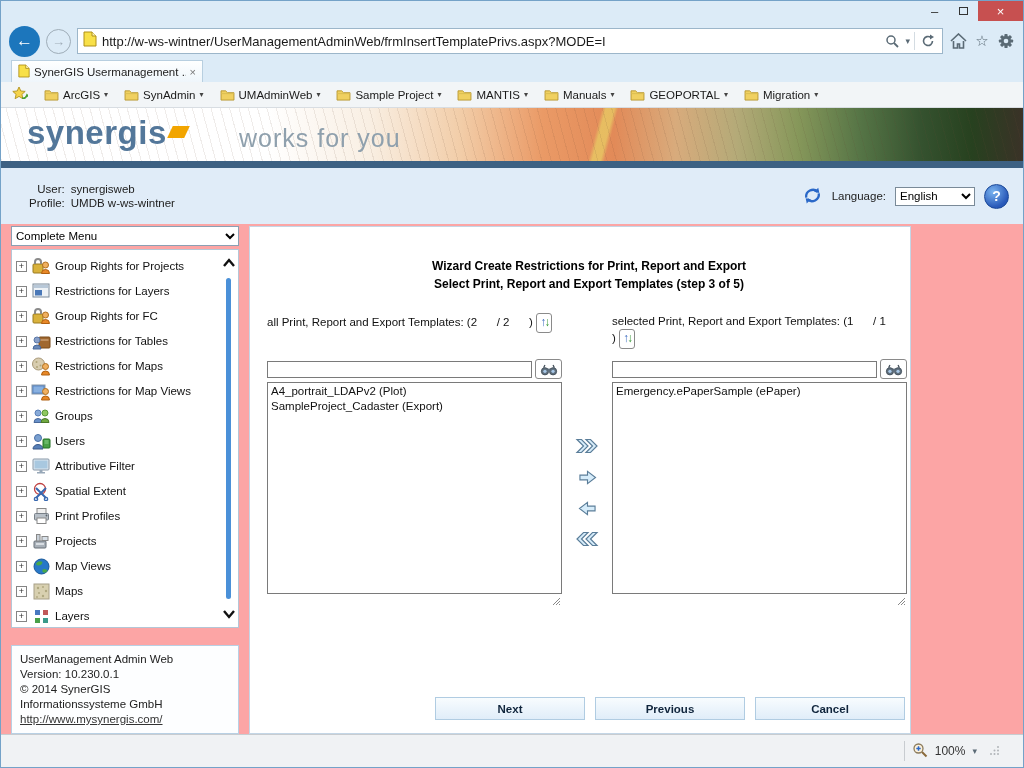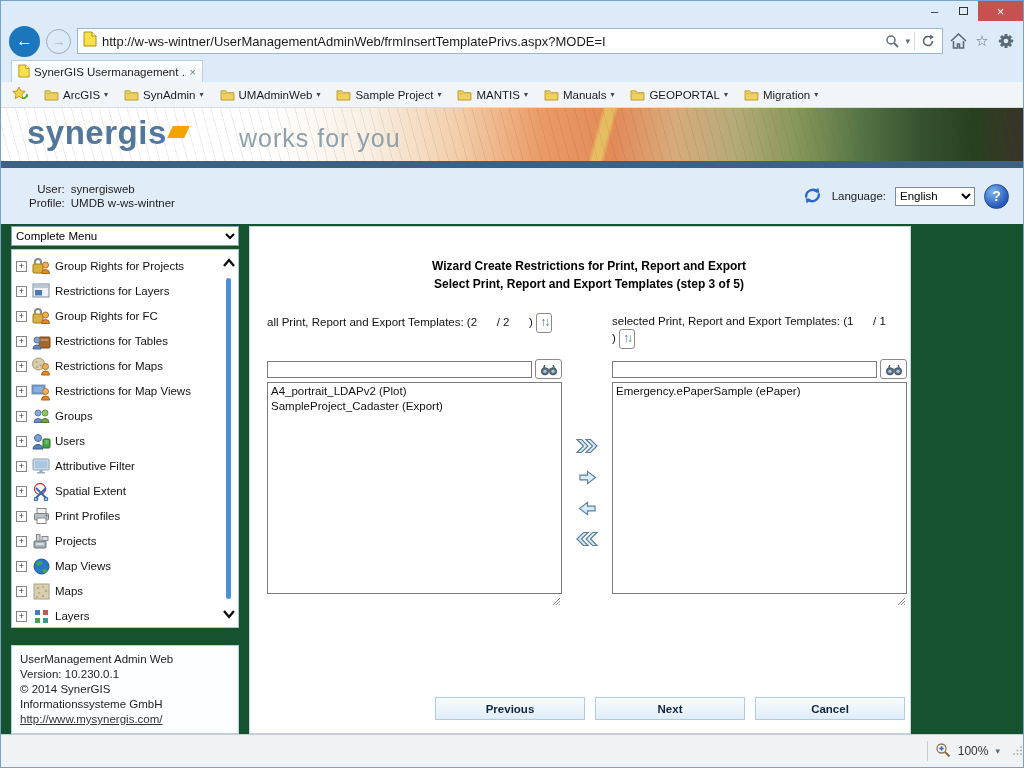--- a/index.html
+++ b/index.html
@@ -50,21 +50,21 @@
 
   
   .infobar { height:56px; background:#e0ecf8; display:flex; justify-content:space-between; align-items:center; padding:0 14px 0 28px; }
   .user-grid { display:grid; grid-template-columns:auto auto; column-gap:6px; row-gap:2px; font-size:11.5px; color:#222; }
   .user-grid .lbl { text-align:right; }
   .lang-zone { display:flex; align-items:center; gap:9px; font-size:11.5px; color:#222; }
   .lang-select { font-size:11.5px; height:19px; width:80px; border:1px solid #7a8a98; background:#fff; font-family:"Liberation Sans",sans-serif; }
   .help-btn { width:25px; height:25px; border-radius:50%; background:radial-gradient(circle at 35% 30%, #7ab4f0, #2858b8 70%); border:1px solid #1a4898; color:#fff; font-weight:bold; font-size:14px; display:flex; align-items:center; justify-content:center; }
 
   
-  .main { flex:1; display:flex; background:#14532d; padding:2px 0 0 10px; overflow:hidden; }
+  .main { flex:1; display:flex; background:#fca5a5; padding:2px 0 0 10px; overflow:hidden; }
   .sidebar { width:228px; flex:0 0 auto; display:flex; flex-direction:column; }
   .menu-select { width:100%; height:20px; font-size:11.5px; border:1px solid #8aa0b4; background:#fff; font-family:"Liberation Sans",sans-serif; }
   .treebox { margin-top:3px; background:#fff; border:1px solid #b4c6d6; height:388px; position:relative; padding:4px 20px 0 4px; overflow:hidden; }
   .tree-item { display:flex; align-items:center; gap:4px; font-size:11.5px; color:#111; min-height:25px; line-height:12px; }
   .expand { width:11px; height:11px; flex:0 0 auto; border:1px solid #848484; background:#fff; font-size:9px; line-height:9px; text-align:center; color:#333; }
   .ticon { width:20px; height:20px; flex:0 0 auto; display:flex; align-items:center; justify-content:center; }
   .scrollcol { position:absolute; right:1px; top:4px; bottom:4px; width:17px; display:flex; flex-direction:column; align-items:center; }
   .scroll-track { flex:1; width:5px; background:#4a90d8; border-radius:3px; margin:6px 0; }
   .footerbox { margin-top:17px; background:#fdfeff; border:1px solid #b8d0e4; padding:6px 8px; font-size:11.5px; line-height:15px; color:#222; }
   .footer-link { color:#333; text-decoration:underline; }
@@ -82,21 +82,21 @@
   .search-input { flex:1; height:17px; border:1px solid #7a7a7a; font-size:11.5px; padding:1px 3px; font-family:"Liberation Sans",sans-serif; }
   .binoc-btn { width:27px; height:20px; border:1px solid #8a8a8a; border-radius:3px; background:#fff; display:flex; align-items:center; justify-content:center; }
   .listbox { margin-top:3px; border:1px solid #7a7a7a; height:212px; padding:1px 0; overflow:hidden; background:#fff; }
   .list-item { padding:0 3px; height:15px; line-height:15px; white-space:nowrap; }
   .grip-row { text-align:right; margin-top:2px; padding-right:1px; height:10px; }
   .arrow-btn { width:26px; height:22px; display:flex; align-items:center; justify-content:center; background:transparent; border:none; }
   .btn-row { position:absolute; bottom:13px; right:5px; display:flex; gap:10px; }
   .wiz-btn { width:150px; height:23px; background:linear-gradient(#f8fcfe,#e0edf9); border:1px solid #b0cce2; font-weight:bold; font-size:11.5px; color:#10253c; font-family:"Liberation Sans",sans-serif; }
 
   
-  .statusbar { height:33px; background:#f0f2f4; border-top:1px solid #c8ccd0; display:flex; justify-content:flex-end; align-items:center; padding-right:0; gap:7px; font-size:12px; color:#333; }
+  .statusbar { height:33px; background:#f0f2f4; border-top:1px solid #c8ccd0; display:flex; justify-content:flex-end; align-items:center; padding-right:23px; gap:7px; font-size:12px; color:#333; }
   .status-sep { width:1px; height:20px; background:#c8ccd0; }
 </style>
 </head>
 <body>
 
 <div class="window">
 
   <div class="titlebar">
     <div class="win-controls">
       <div class="win-btn">–</div>
@@ -584,22 +584,22 @@
           <div class="listbox">
             <div class="list-item">Emergency.ePaperSample (ePaper)</div>
           </div>
           <div class="grip-row"><span><svg width="9" height="9" viewBox="0 0 9 9">
                   <path d="M8 1 L1 8 M8 4 L4 8 M8 7 L7 8" stroke="#888" stroke-width="1"></path>
                 </svg></span></div>
         </div>
       </div>
 
       <div class="btn-row">
+        <button class="wiz-btn">Next</button>
         <button class="wiz-btn">Previous</button>
-        <button class="wiz-btn">Next</button>
         <button class="wiz-btn">Cancel</button>
       </div>
     </div>
   </div>
 
   <div class="statusbar">
     <span class="status-sep"></span>
     <span>
       <svg width="16" height="16" viewBox="0 0 16 16">
           <circle cx="6.5" cy="6.5" r="4.5" fill="#fdf2dc" stroke="#8a7a5a" stroke-width="1.3"></circle>

